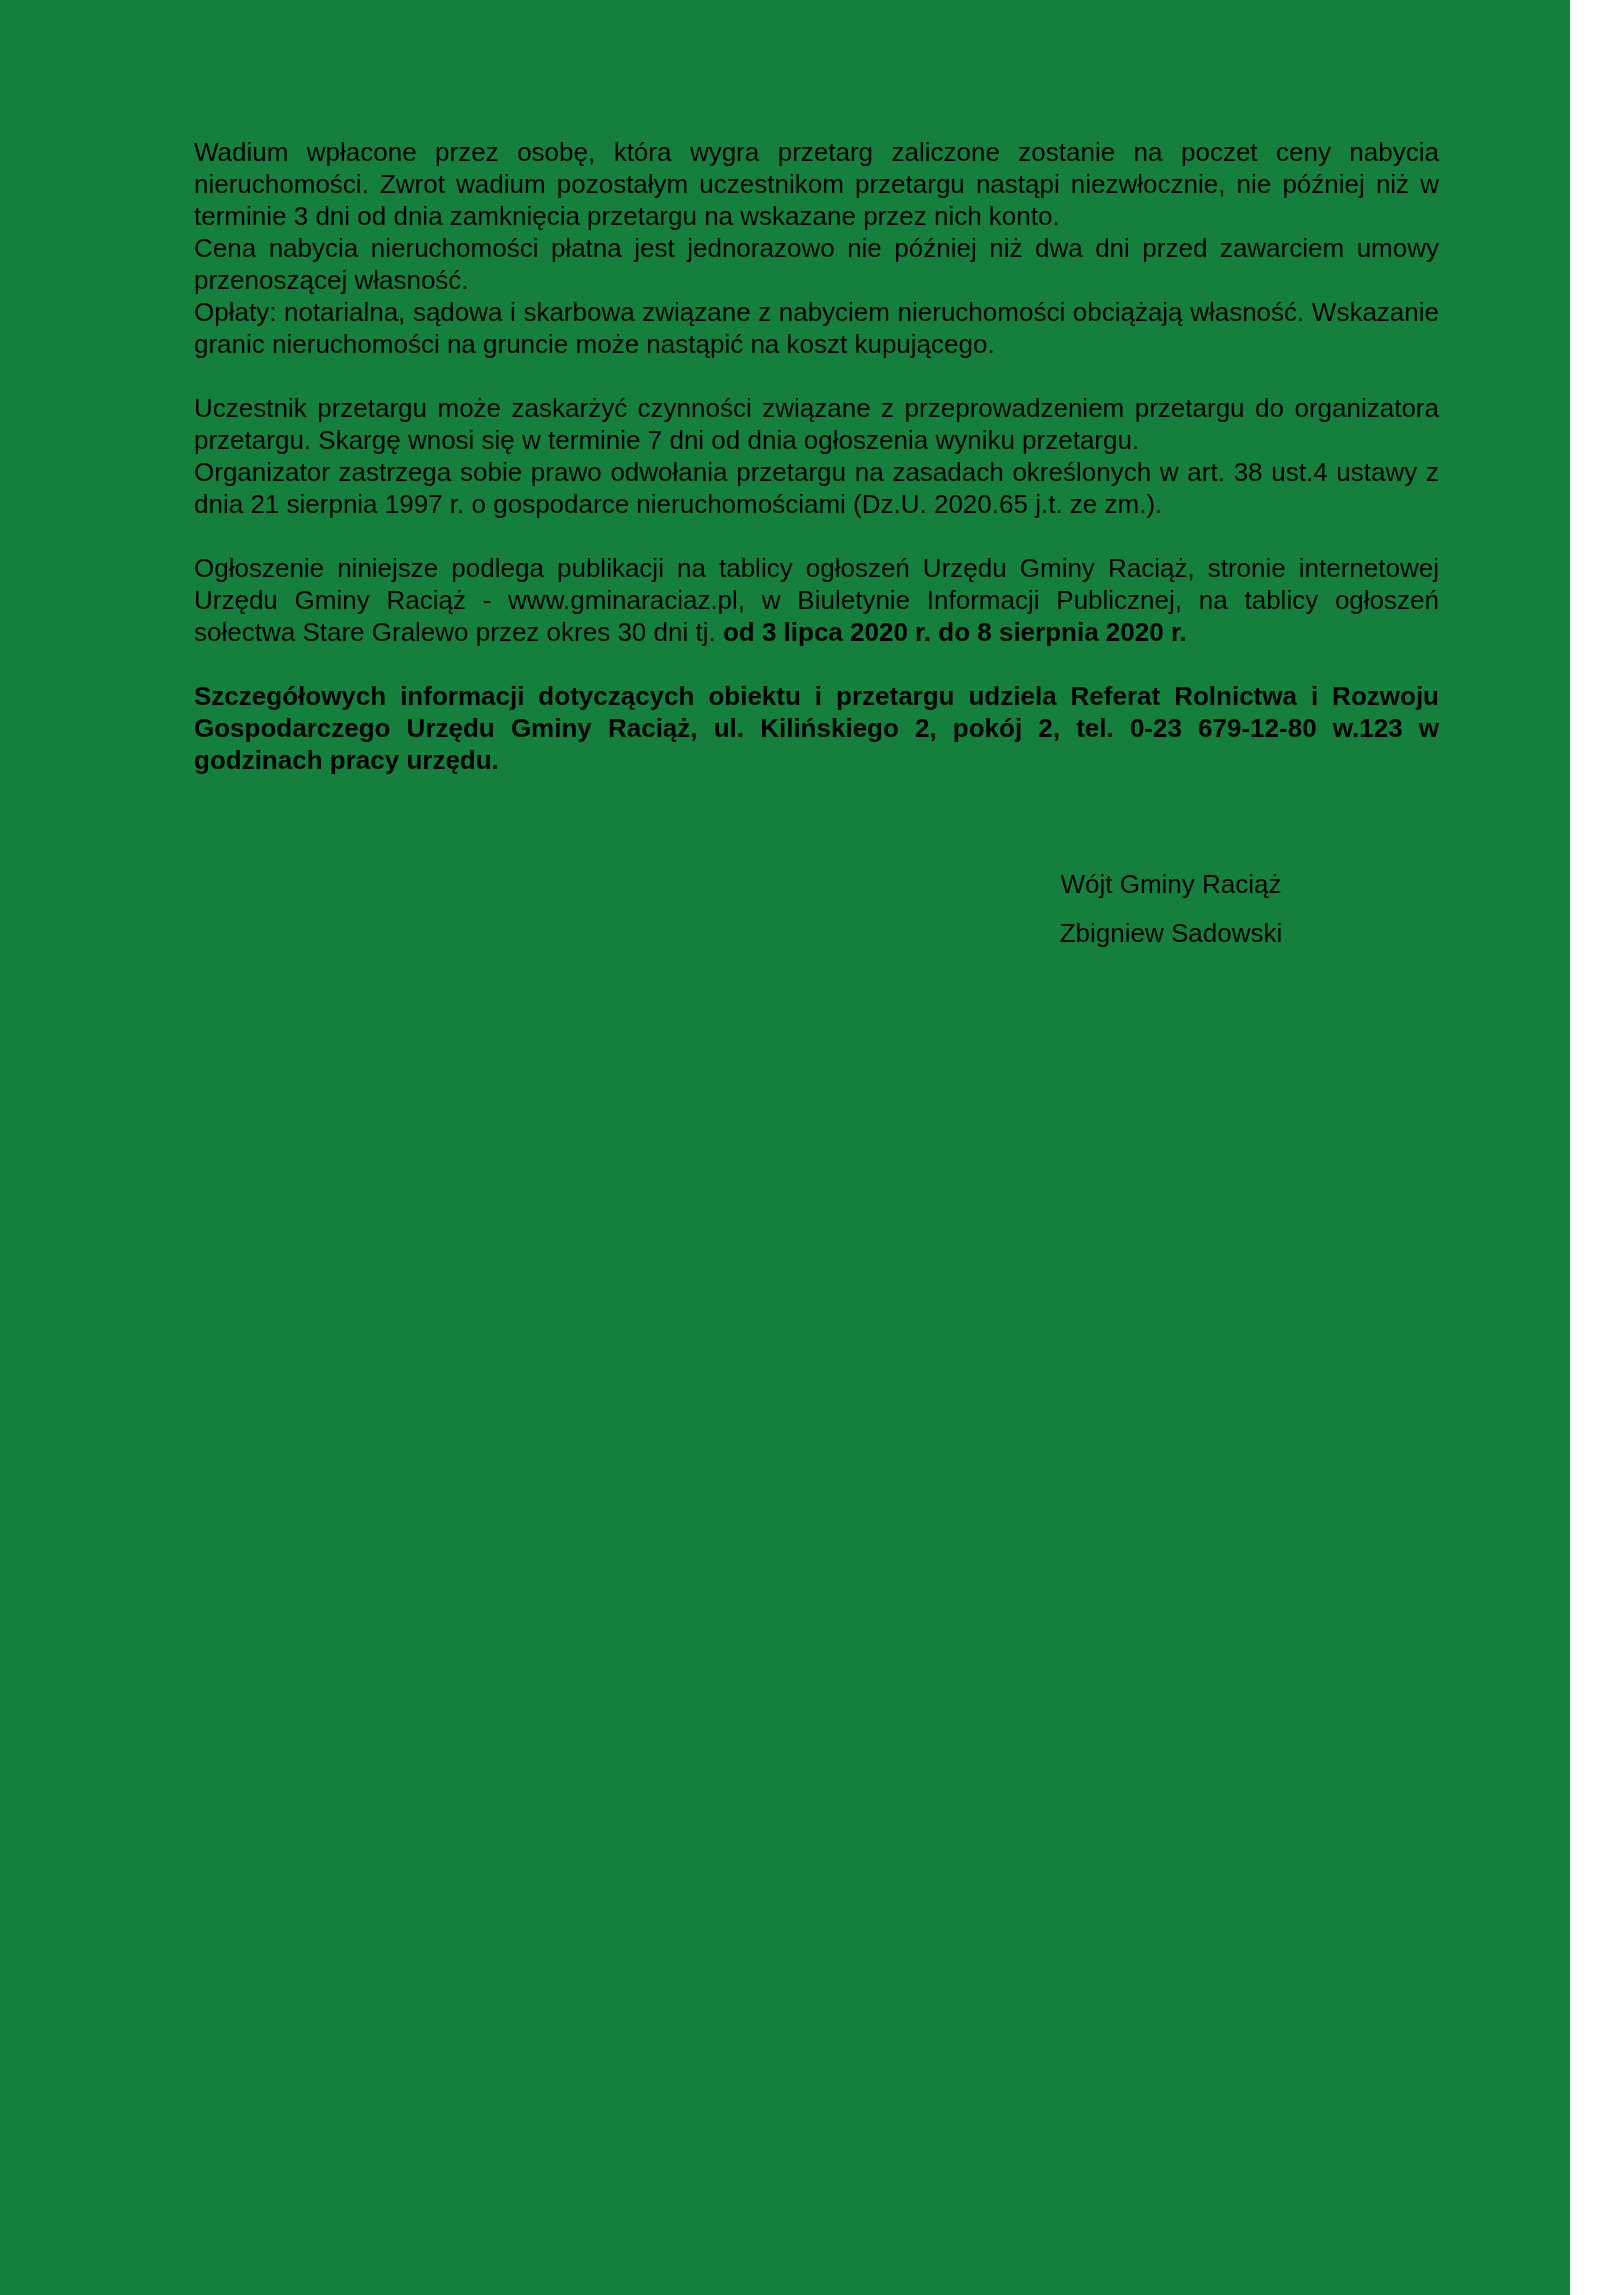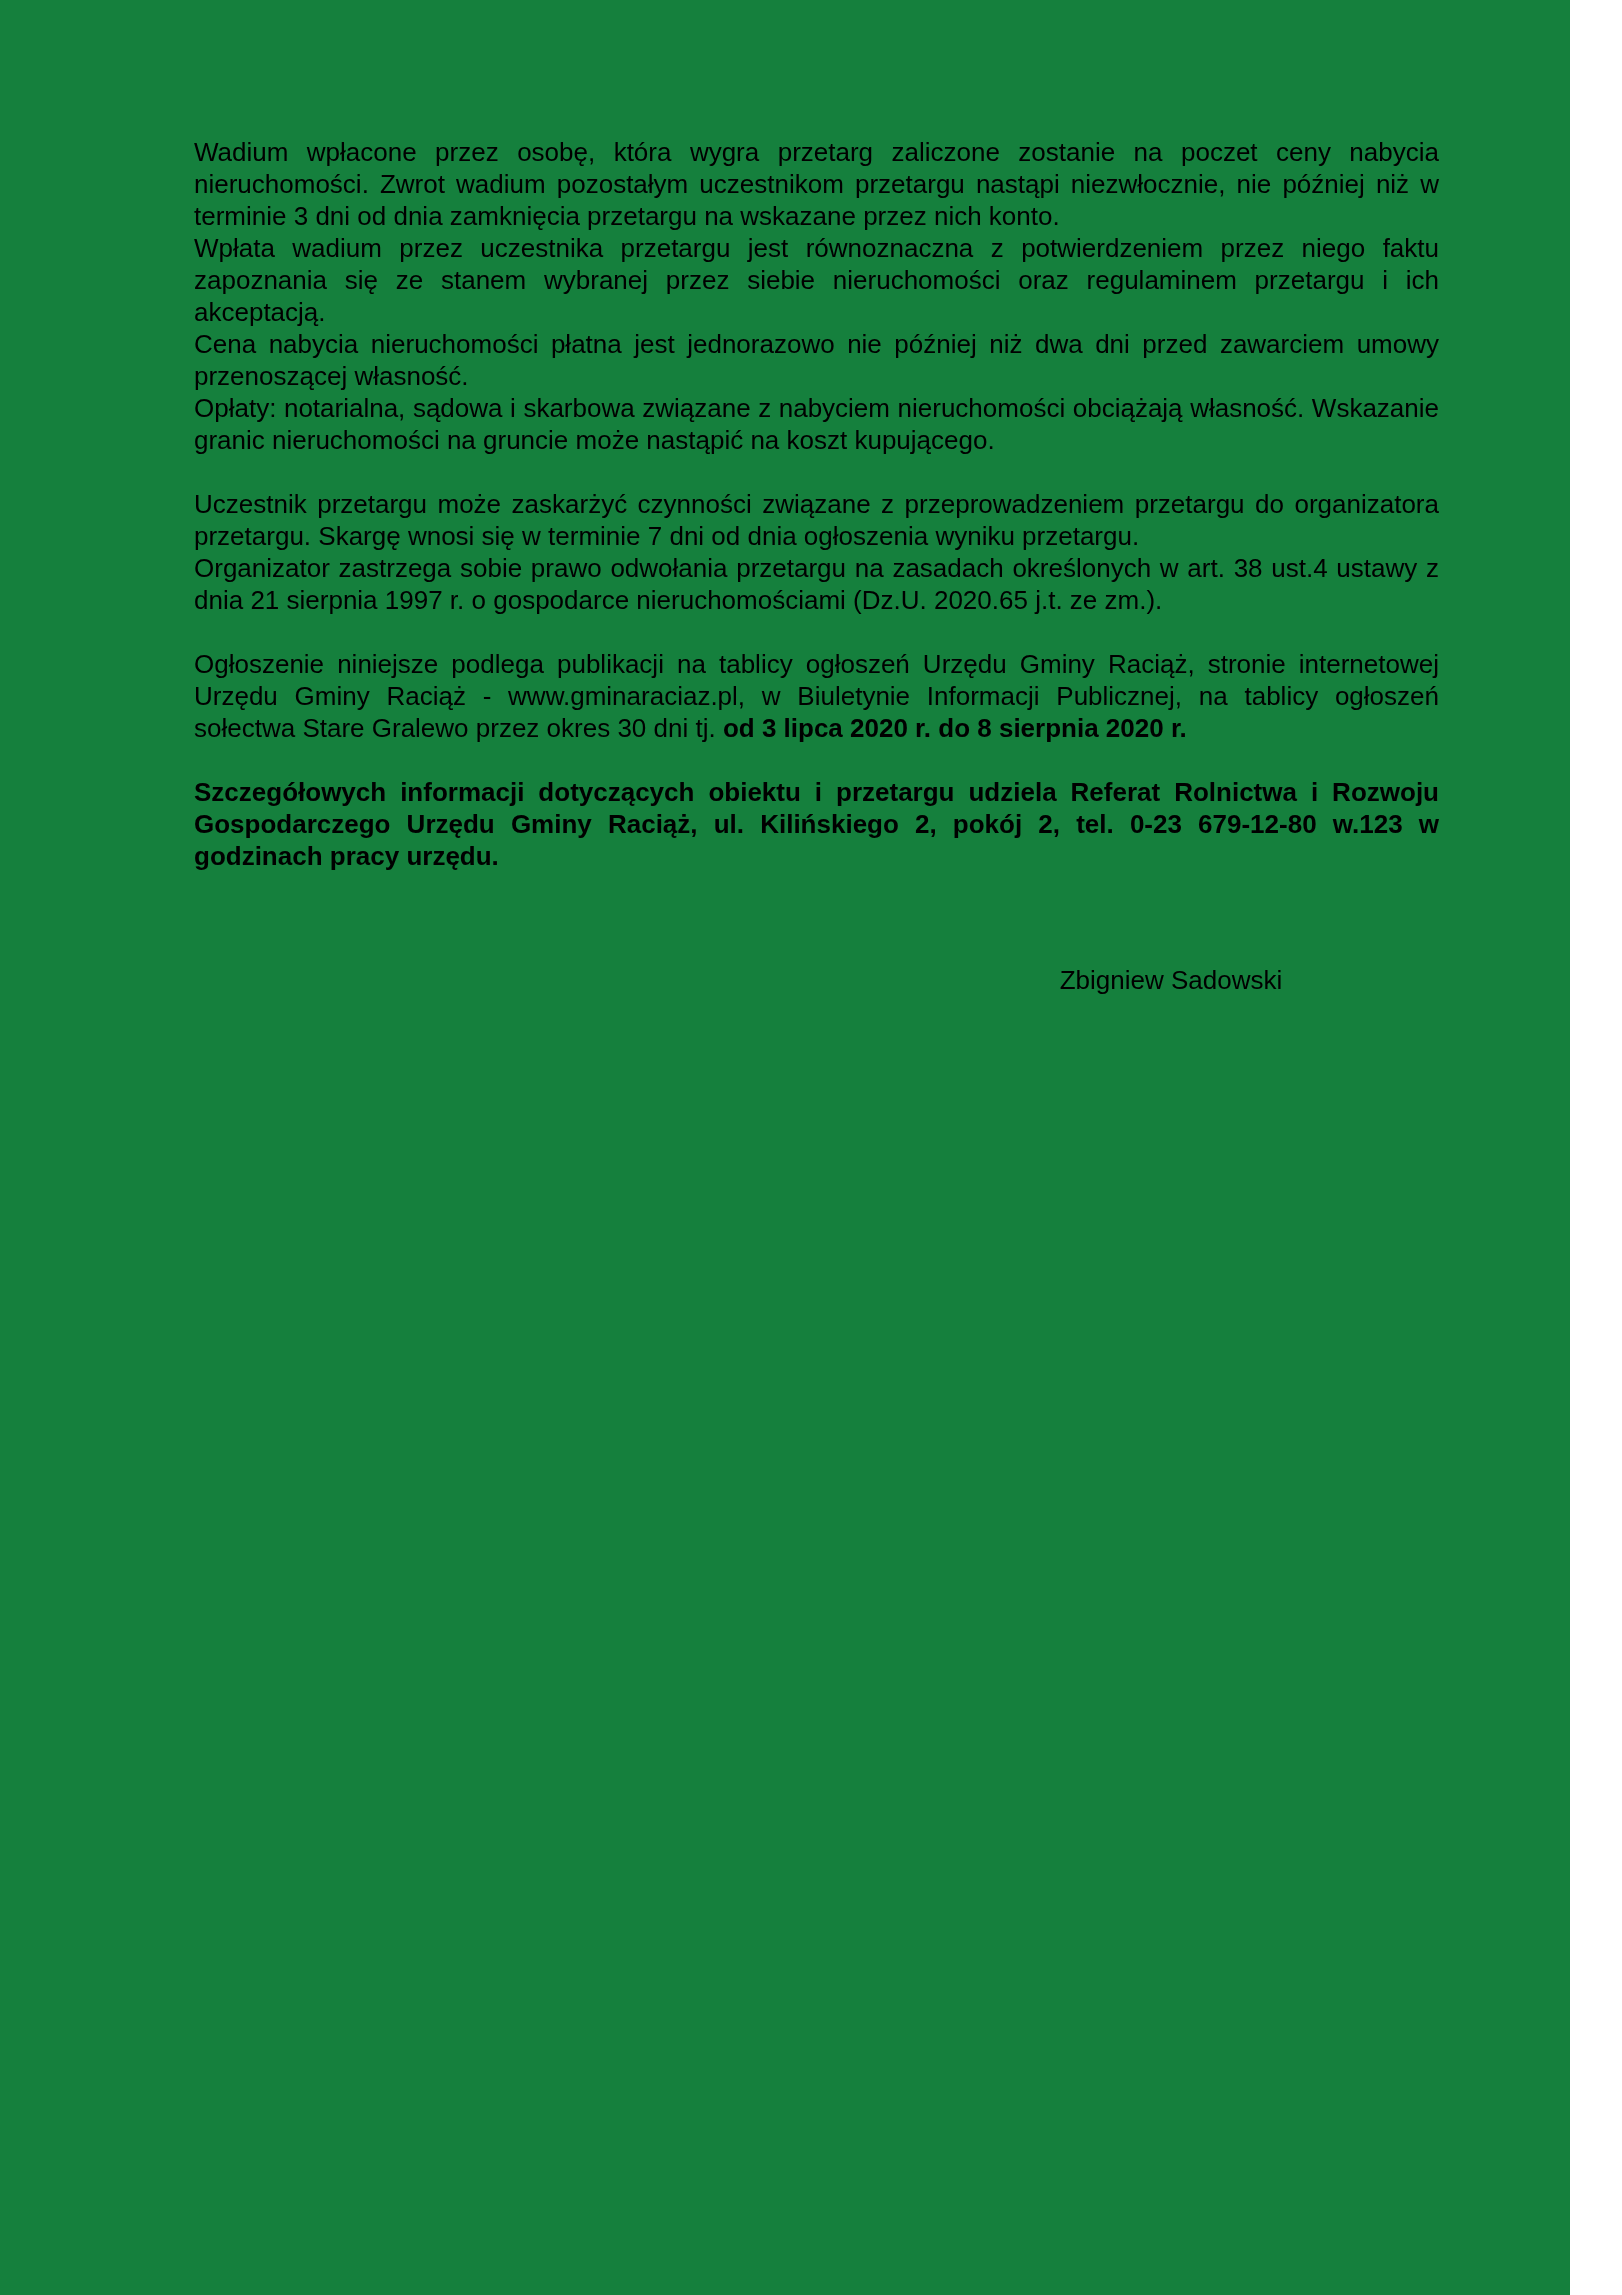--- a/index.html
+++ b/index.html
@@ -50,33 +50,33 @@
 </style>
 </head>
 <body>
 
 <div class="page">
   <div class="content">
 
     <p>Wadium wpłacone przez osobę, która wygra przetarg zaliczone zostanie na poczet ceny nabycia nieruchomości. Zwrot wadium pozostałym uczestnikom przetargu nastąpi niezwłocznie, nie później niż w terminie 3 dni od dnia zamknięcia przetargu na wskazane przez nich konto.</p>
 
 
-    <p>Wpłata wadium przez uczestnika przetargu jest równoznaczna z potwierdzeniem przez niego faktu zapoznania się ze stanem wybranej przez siebie nieruchomości oraz regulaminem przetargu i ich akceptacją.</p>
 
     <p>Cena nabycia nieruchomości płatna jest jednorazowo nie później niż dwa dni przed zawarciem umowy przenoszącej własność.</p>
 
     <p>Opłaty: notarialna, sądowa i skarbowa związane z nabyciem nieruchomości obciążają własność. Wskazanie granic nieruchomości na gruncie może nastąpić na koszt kupującego.</p>
 
     <p class="sp">Uczestnik przetargu może zaskarżyć czynności związane z przeprowadzeniem przetargu do organizatora przetargu. Skargę wnosi się w terminie 7 dni od dnia ogłoszenia wyniku przetargu.</p>
 
     <p>Organizator zastrzega sobie prawo odwołania przetargu na zasadach określonych w art. 38 ust.4 ustawy z dnia 21 sierpnia 1997 r. o gospodarce nieruchomościami (Dz.U. 2020.65 j.t. ze zm.).</p>
 
     <p class="sp"><span>Ogłoszenie niniejsze podlega publikacji na tablicy ogłoszeń Urzędu Gminy Raciąż, stronie internetowej Urzędu Gminy Raciąż - www.gminaraciaz.pl, w Biuletynie Informacji Publicznej, na tablicy ogłoszeń sołectwa Stare Gralewo przez okres 30 dni tj. </span><span class="bold">od 3 lipca 2020 r. do 8 sierpnia 2020 r.</span></p>
 
     <p class="sp bold">Szczegółowych informacji dotyczących obiektu i przetargu udziela Referat Rolnictwa i Rozwoju Gospodarczego Urzędu Gminy Raciąż, ul. Kilińskiego 2, pokój 2, tel. 0-23 679-12-80 w.123 w godzinach pracy urzędu.</p>
 
     <div class="signature">
+      <p>Wójt Gminy Raciąż</p>
       <p>Zbigniew Sadowski</p>
     </div>
 
   </div>
 </div>
 
 
 </body></html>

